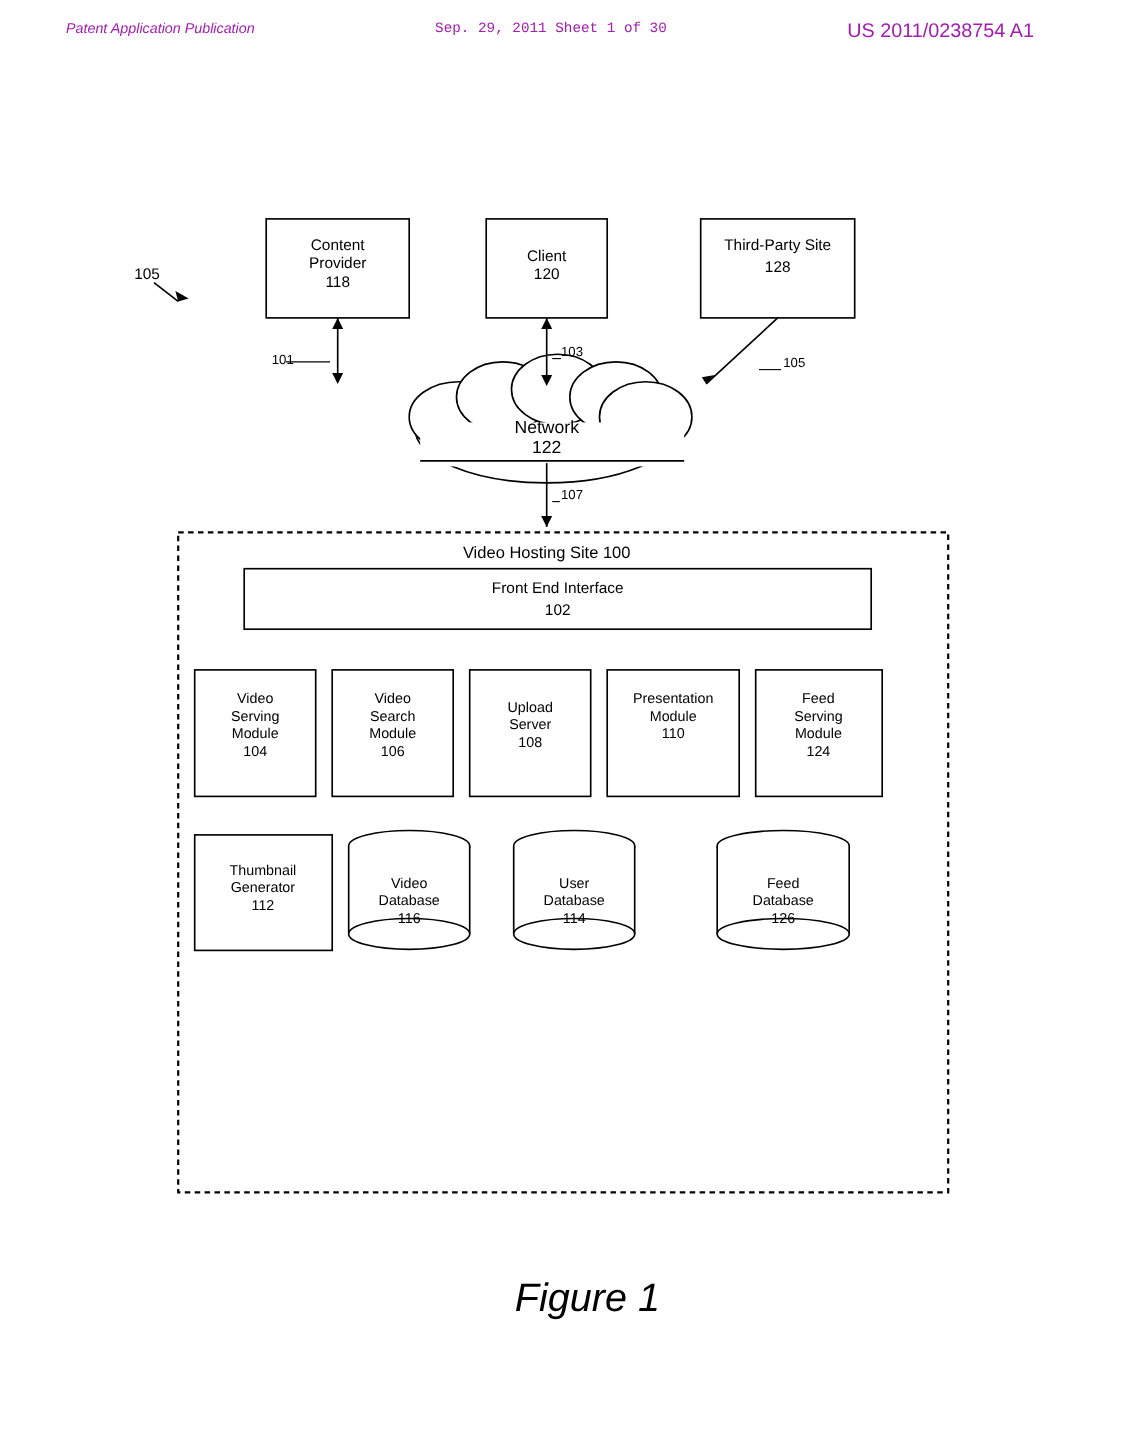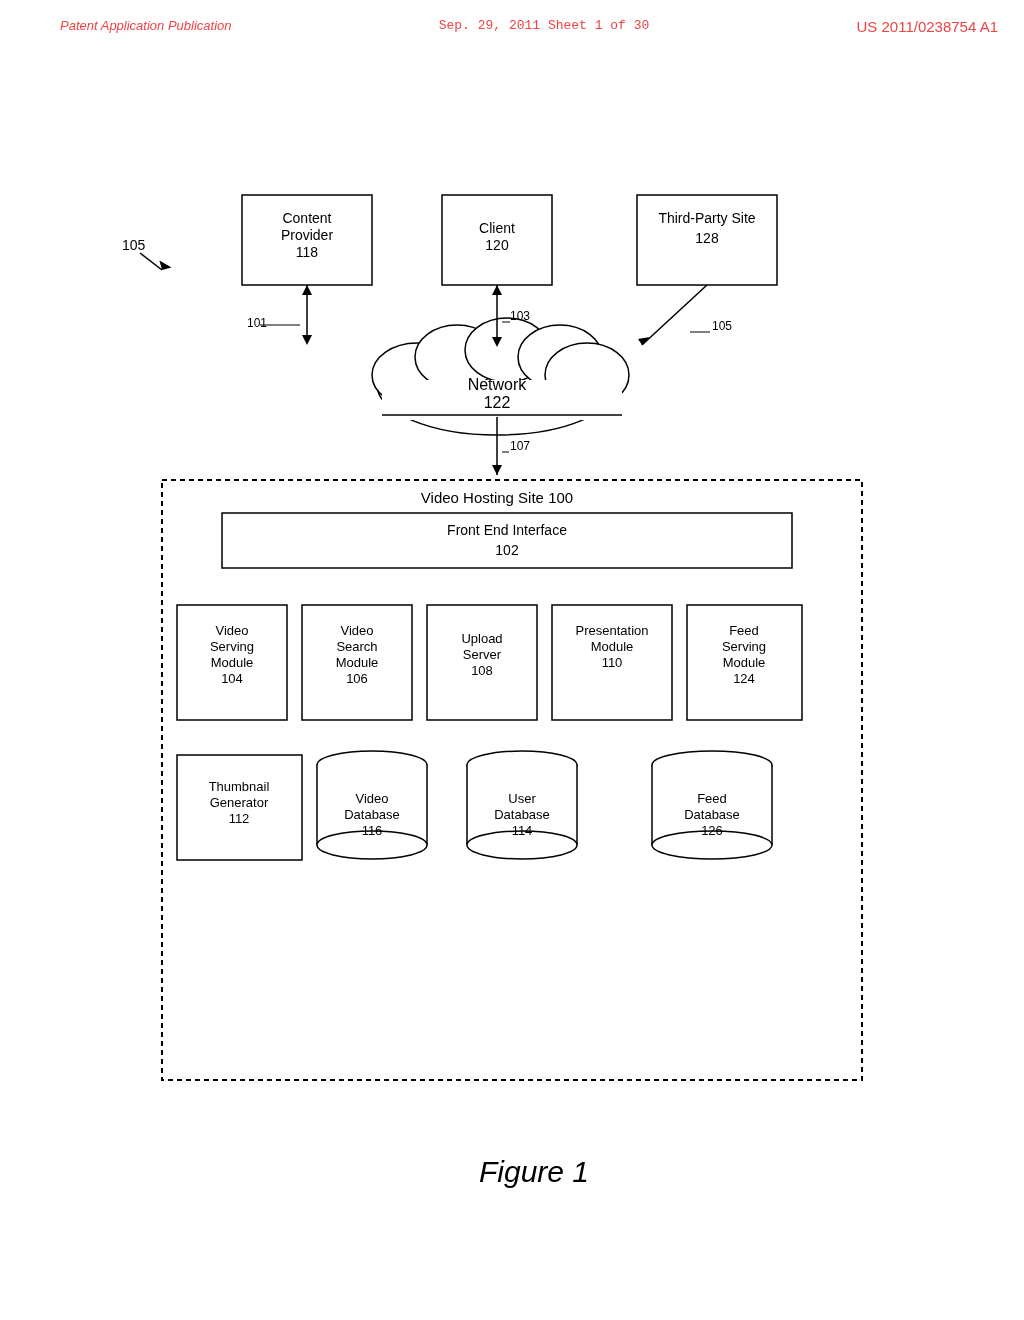--- a/index.html
+++ b/index.html
@@ -9,46 +9,46 @@
       width: 1024px;
       min-height: 1320px;
       position: relative;
       overflow-x: hidden;
     }
 
     
     .header {
       display: flex;
       justify-content: space-between;
-      padding: 18px 26px 10px 60px;
+      padding: 18px 84px 10px 60px;
       font-size: 13px;
-      color: #ef4444;
+      color: #a21caf;
     }
     .header-left { font-style: italic; font-size: 13px; }
     .header-center { font-size: 13px; font-family: Liberation Mono, monospace; }
-    .header-right { font-size: 15px; }
+    .header-right { font-size: 18px; }
 
     
     .diagram-area {
       position: relative;
       width: 100%;
       padding: 30px 60px 20px 60px;
     }
 
     svg.diagram {
       width: 900px;
       height: 1050px;
       display: block;
       margin: 0 auto;
     }
 
     
     .figure-caption {
       text-align: center;
-      font-size: 30px;
+      font-size: 36px;
       font-style: italic;
       margin-top: 10px;
       margin-bottom: 30px;
       color: #000;
       padding-left: 44px;
     }
   </style>
 </head>
 <body>
 

